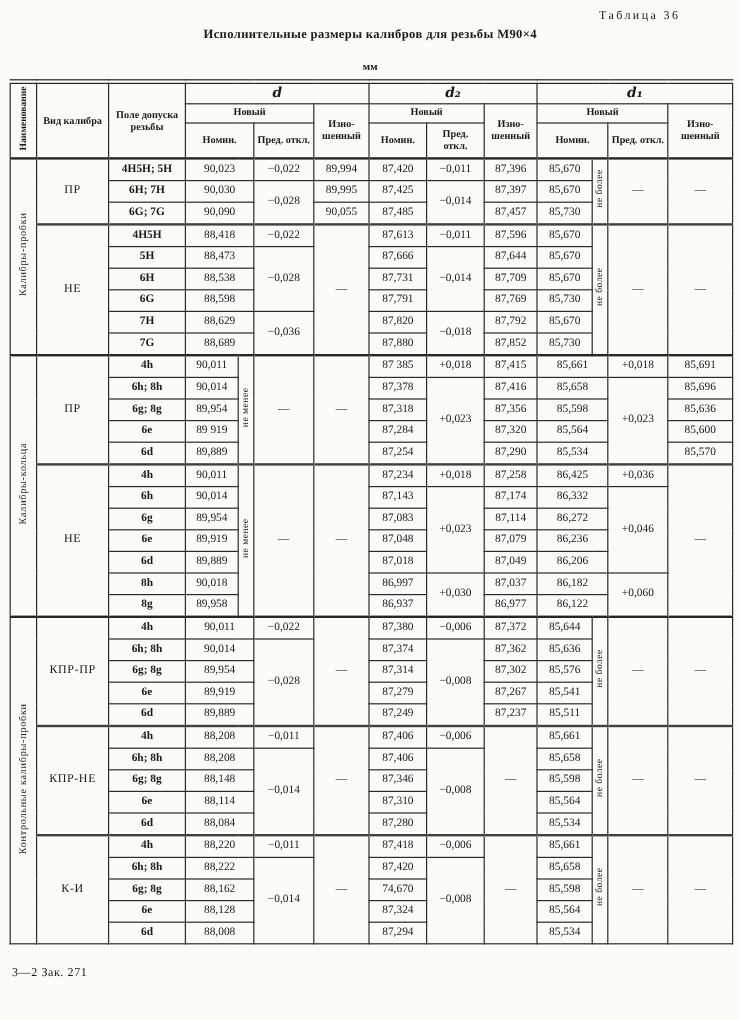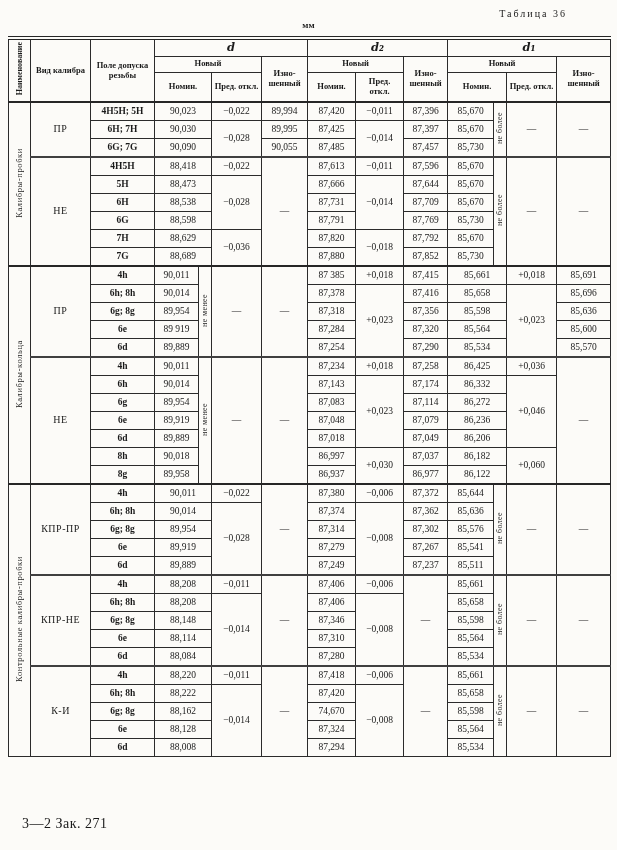--- a/index.html
+++ b/index.html
@@ -16,21 +16,21 @@
   }
   .table-label{
     text-align:right;padding:8px 50px 0 0;
     font-size:10px;letter-spacing:2px;
   }
   .doc-title{
     text-align:center;margin-top:5px;
     font-weight:bold;font-size:10.5px;letter-spacing:.3px;
   }
   .units{
-    text-align:center;margin-top:1px;
+    text-align:center;margin-top:15px;
     font-weight:bold;font-size:9px;
   }
   table{
     margin:6px 0 0 8px;
     border-collapse:collapse;table-layout:fixed;
     width:602px;
     border:1.5px solid #262626;
     border-top:4px double #262626;
   }
   th,td{
@@ -53,32 +53,33 @@
     display:inline-block;
     writing-mode:vertical-rl;transform:rotate(180deg);
     white-space:nowrap;line-height:1;
   }
   td.group-label .vrot{font-size:8.5px;letter-spacing:.6px;}
   td.note .vrot{font-size:8px;letter-spacing:.4px;}
   th.name-col .vrot{font-size:8px;}
   tbody tr.sec-start td{border-top:2px solid #404040;}
   tbody tr.group-start td{border-top:2.5px solid #262626;}
   .footer-note{
-    position:absolute;left:10px;bottom:18px;
-    font-size:14px;letter-spacing:.5px;margin-left:12px;
+    position:absolute;left:10px;bottom:34px;
+    font-size:10px;letter-spacing:.5px;
   }
 </style>
 </head>
 <body>
 
 <div class="page">
 
 
   <div class="table-label">Таблица 36</div>
 
+  <div class="doc-title">Исполнительные размеры калибров для резьбы М90×4</div>
   <div class="units">мм</div>
 
   <table>
     <colgroup>
       <col style="width:22px">
         <col style="width:60px">
         <col style="width:64px">
       <col style="width:44px">
         <col style="width:13px">
         <col style="width:50px">

